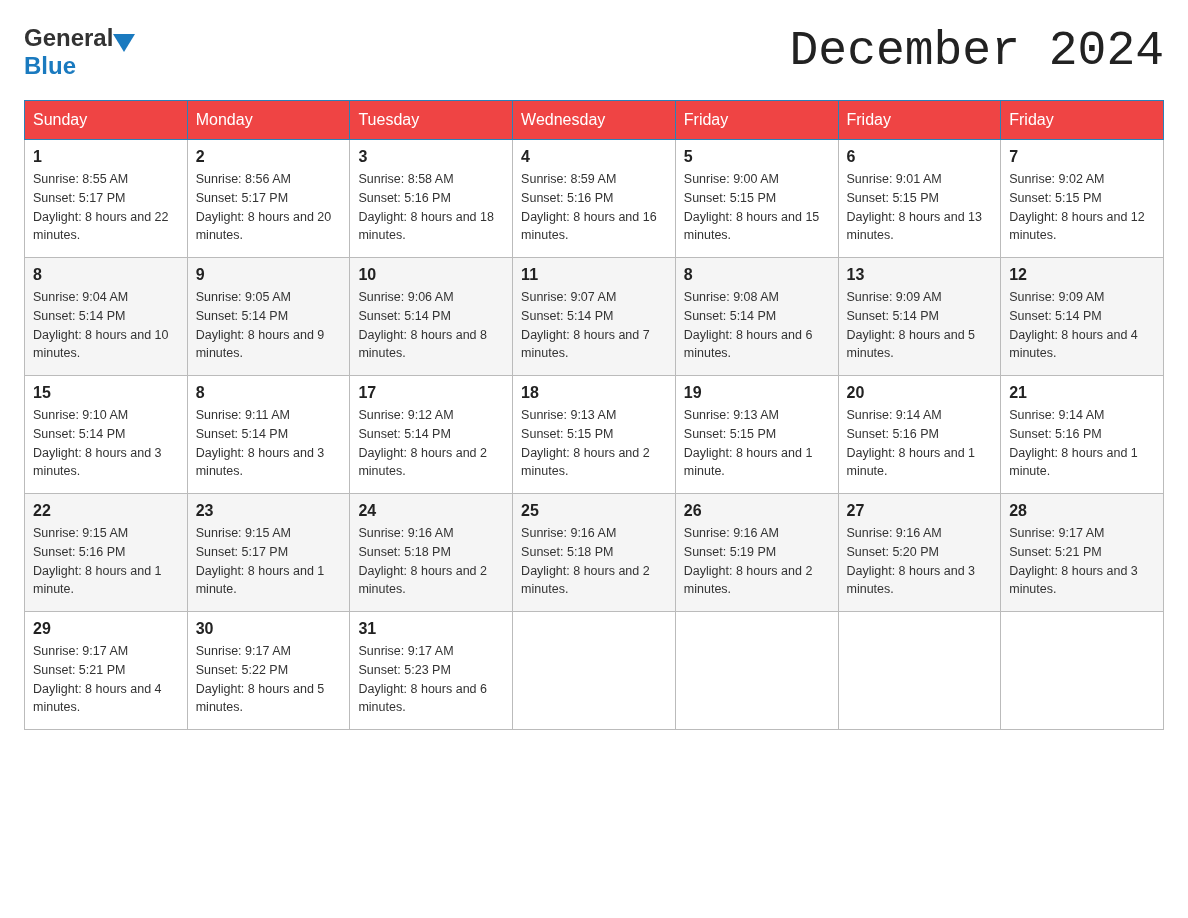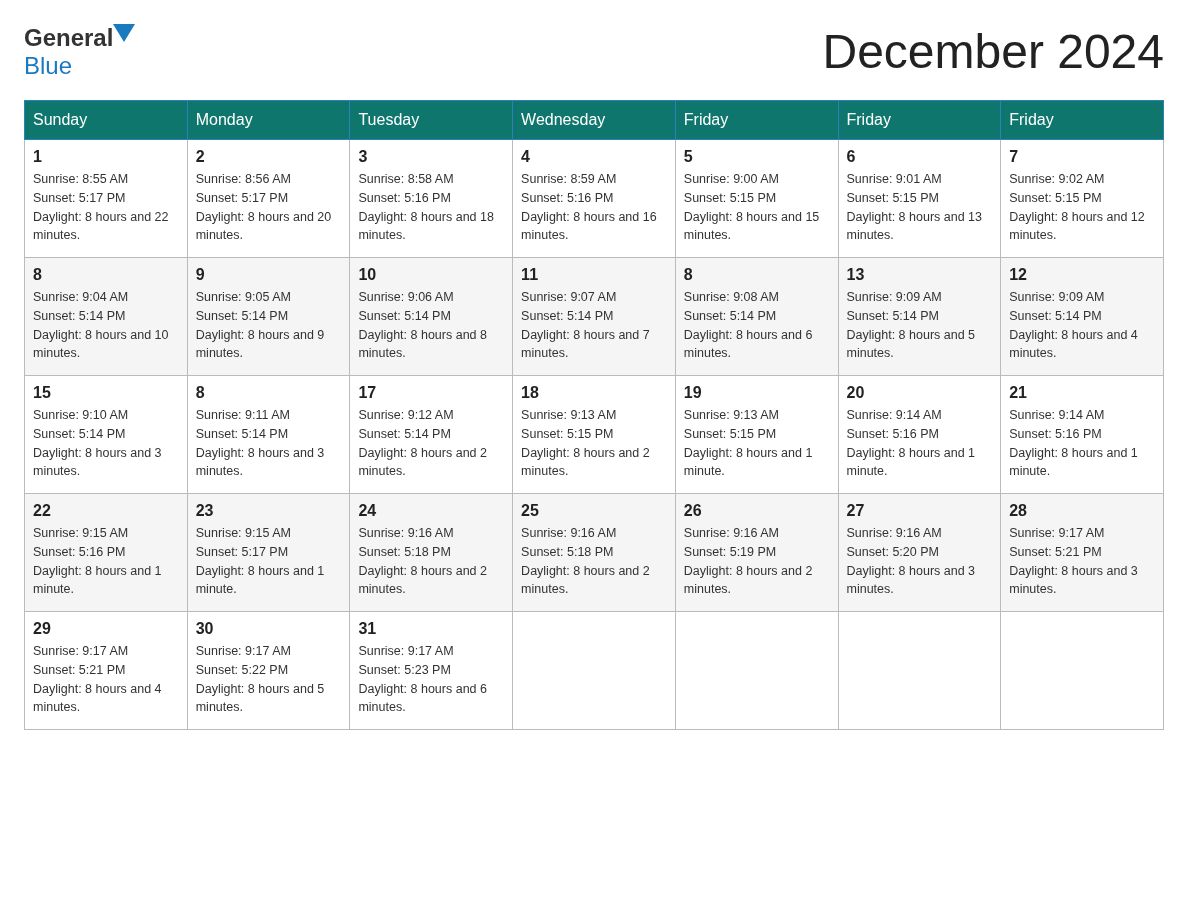--- a/index.html
+++ b/index.html
@@ -16,38 +16,39 @@
       align-items: flex-start;
       margin-bottom: 20px;
     }
     .logo {
       display: flex;
       flex-direction: column;
       align-items: flex-start;
     }
     .title-section {
       text-align: left;
+      font-family: Liberation Mono, monospace;
     }
     .month-title {
       font-size: 48px;
       font-weight: normal;
       color: #222;
     }
     .location {
       font-size: 18px;
       color: #555;
       margin-top: 4px;
     }
     .calendar {
       width: 100%;
       border-collapse: collapse;
       border: 1px solid #ccc;
     }
     .calendar thead tr th {
-      background-color: #0f766e;
+      background-color: #ef4444;
       color: #fff;
       font-size: 16px;
       font-weight: normal;
       padding: 10px 8px;
       text-align: left;
       border: 1px solid #2a82b8;
     }
     .calendar tbody tr td {
       vertical-align: top;
       border: 1px solid #bbb;
@@ -70,32 +71,32 @@
     .day-info {
       font-size: 12.5px;
       color: #333;
       line-height: 1.5;
     }
     .empty-cell {
       background: #fff !important;
     }
     .logo-row {
       display: flex;
-      align-items: flex-start;
+      align-items: flex-end;
       gap: 0px;
     }
     .logo-word {
       font-size: 24px;
       font-weight: bold;
       color: #333;
     }
     .blue-text {
       color: #1a7abf;
       font-size: 24px;
-      font-weight: normal;
+      font-weight: bold;
       text-align: right;
     }
   </style>
 </head>
 <body>
 
 <div class="header">
   <div class="logo">
     <div class="logo-row">
       <span class="logo-word">General</span>

